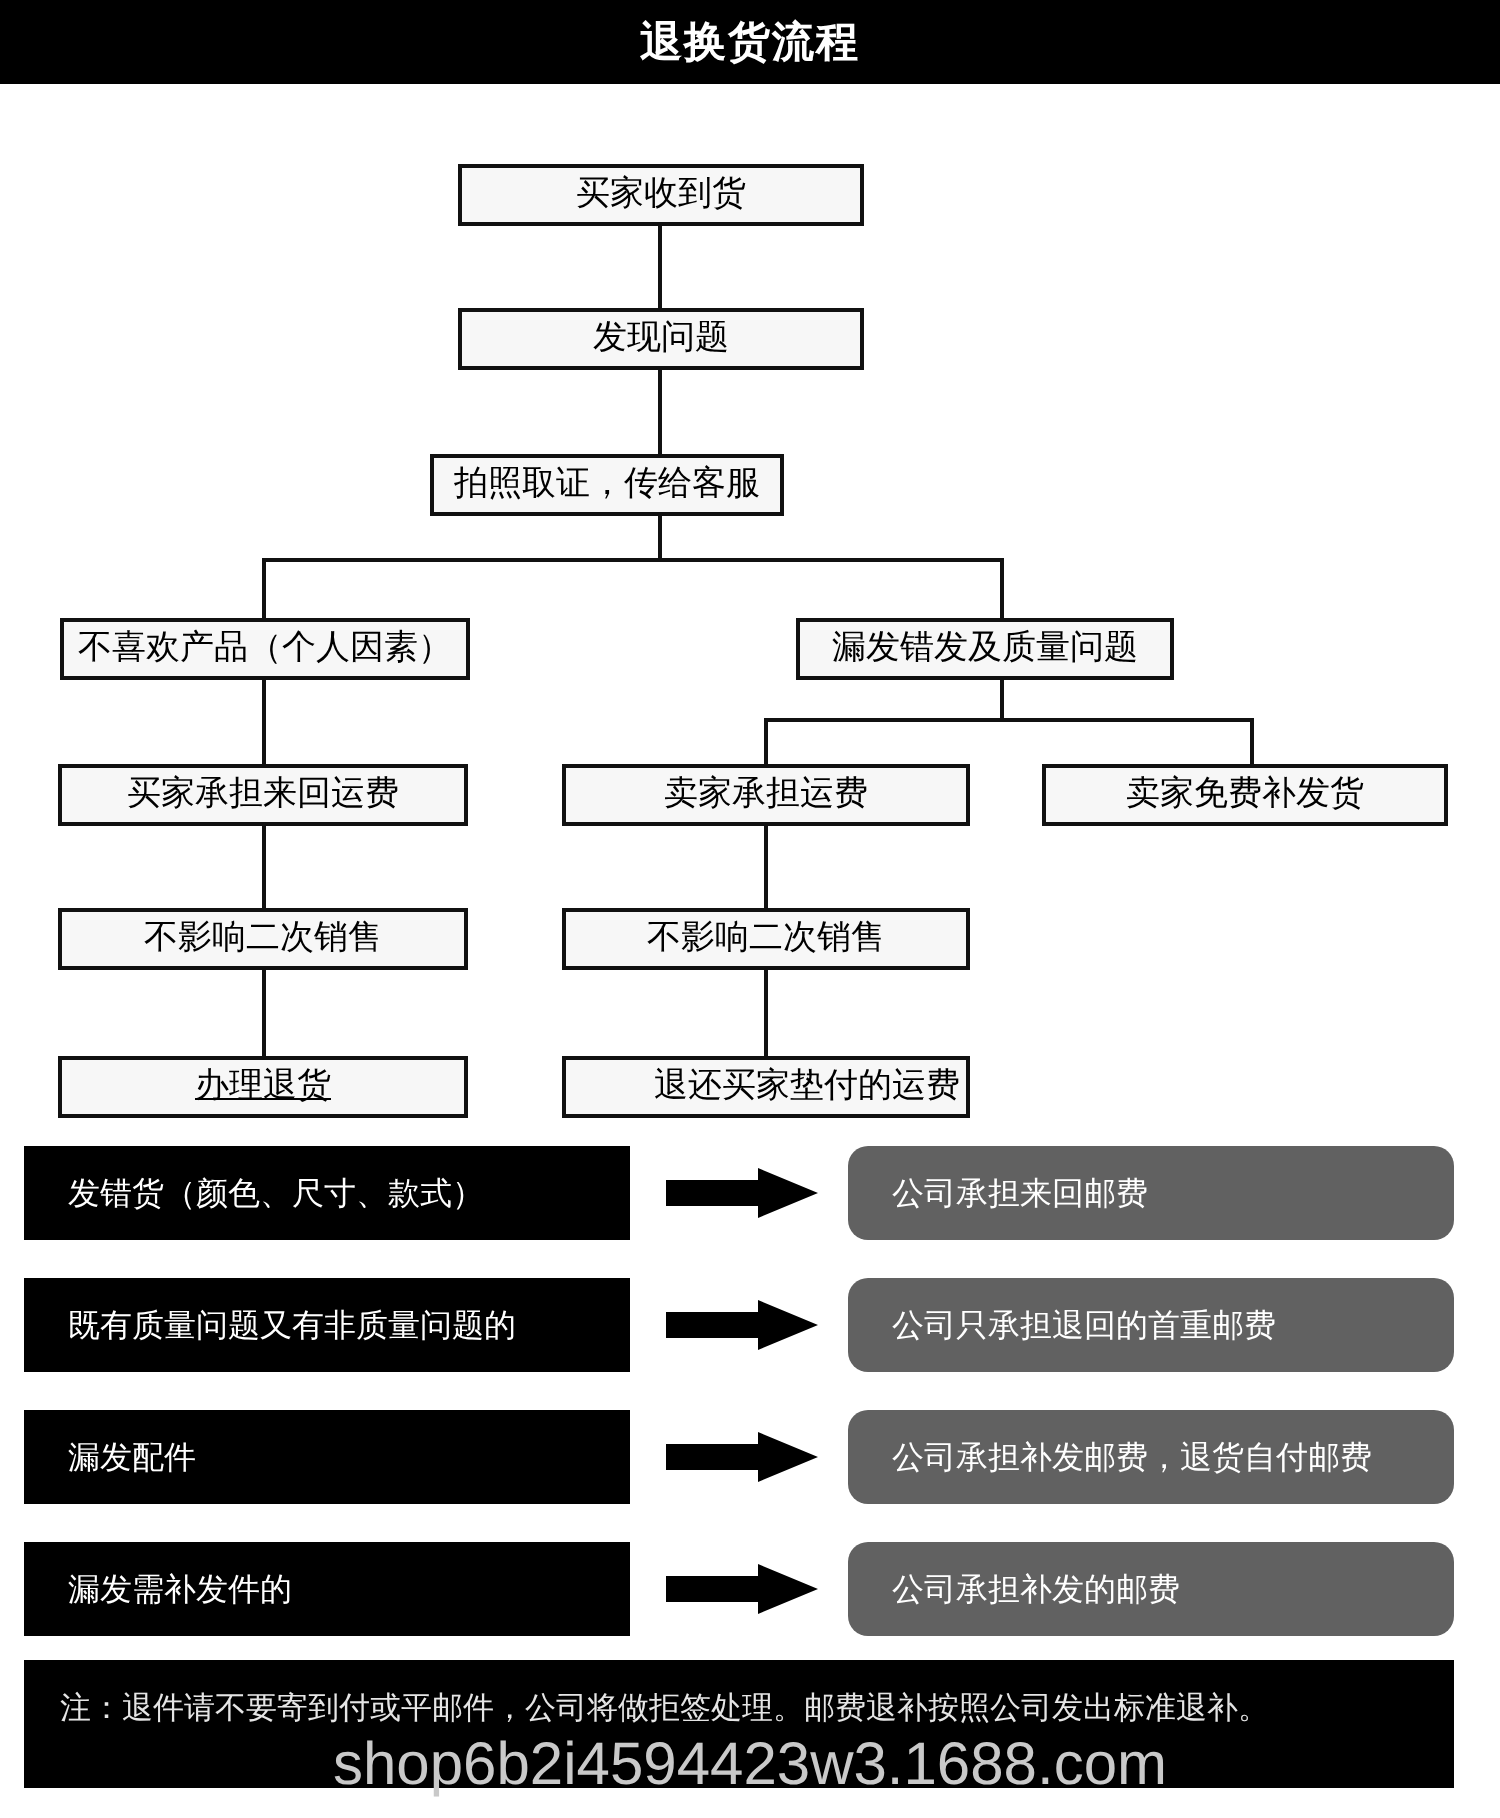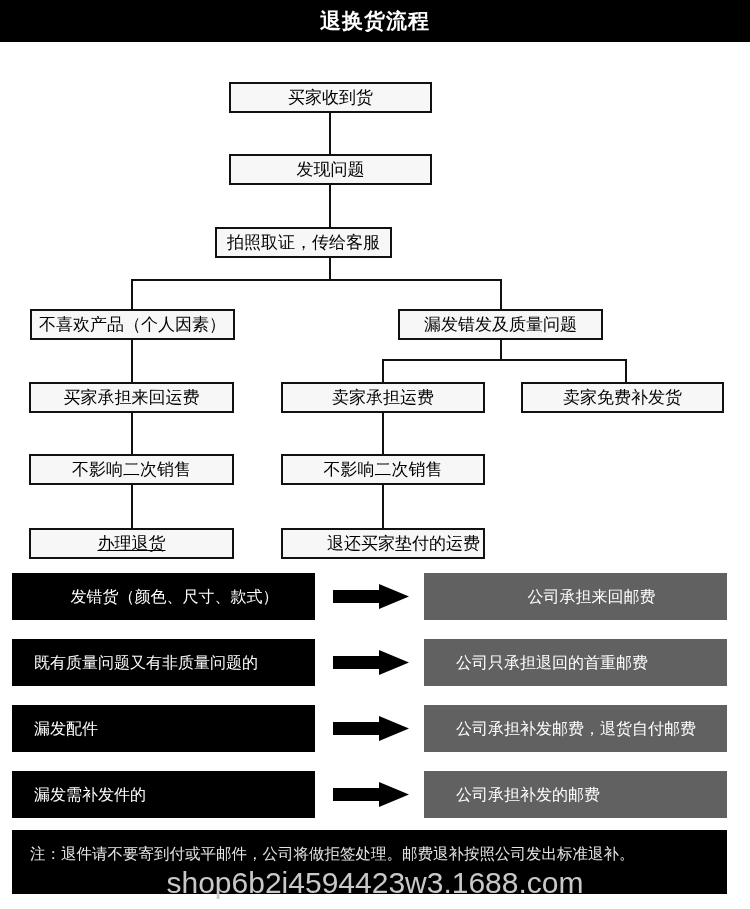--- a/index.html
+++ b/index.html
@@ -102,24 +102,25 @@
   .cell-result {
     position: absolute;
     left: 424px;
     top: 0;
     width: 303px;
     height: 47px;
     background: #616161;
     color: #ffffff;
     font-size: 16px;
     line-height: 47px;
-    padding-left: 32px;
-    box-sizing: border-box;
-    white-space: nowrap;
-    overflow: hidden;
+    padding-left: 22px;
+    box-sizing: border-box;
+    white-space: nowrap;
+    overflow: hidden;
+    border-radius: 10px;
   }
   .cell-arrow {
     position: absolute;
     left: 333px;
     top: 11px;
     width: 76px;
     height: 25px;
   }
 
   
@@ -192,21 +193,21 @@
   </div>
 
   <div class="node" style="left:215px; top:185px; width:177px; height:31px; line-height:27px;">
     <span class="node-label">拍照取证，传给客服</span>
   </div>
 
   <div class="node" style="left:30px; top:267px; width:205px; height:31px; line-height:27px;">
     <span class="node-label">不喜欢产品（个人因素）</span>
   </div>
 
-  <div class="node" style="left:398px; top:267px; width:205px; height:31px; line-height:27px;">
+  <div class="node" style="left:398px; top:267px; width:189px; height:31px; line-height:27px;">
     <span class="node-label">漏发错发及质量问题</span>
   </div>
 
   <div class="node" style="left:29px; top:340px; width:205px; height:31px; line-height:27px;">
     <span class="node-label">买家承担来回运费</span>
   </div>
 
   <div class="node" style="left:281px; top:340px; width:204px; height:31px; line-height:27px;">
     <span class="node-label">卖家承担运费</span>
   </div>
@@ -227,21 +228,21 @@
     <span class="node-label">办理退货</span>
   </div>
 
   <div class="node" style="left:281px; top:486px; width:204px; height:31px; line-height:27px;padding-left:41px;">
     <span class="node-label">退还买家垫付的运费</span>
   </div>
 </div>
 
 <div class="map-table">
 
-  <div class="map-row" style="top:13px;text-align:center;">
+  <div class="map-row" style="top:13px;">
     <div class="cell-cause">发错货（颜色、尺寸、款式）</div>
     <div class="cell-arrow">
       <svg width="76" height="25" viewBox="0 0 76 25" aria-hidden="true">
         <polygon points="0,6 46,6 46,0 76,12.5 46,25 46,19 0,19" fill="#000000"></polygon>
       </svg>
     </div>
     <div class="cell-result">公司承担来回邮费</div>
   </div>
 
   <div class="map-row" style="top:79px;">

